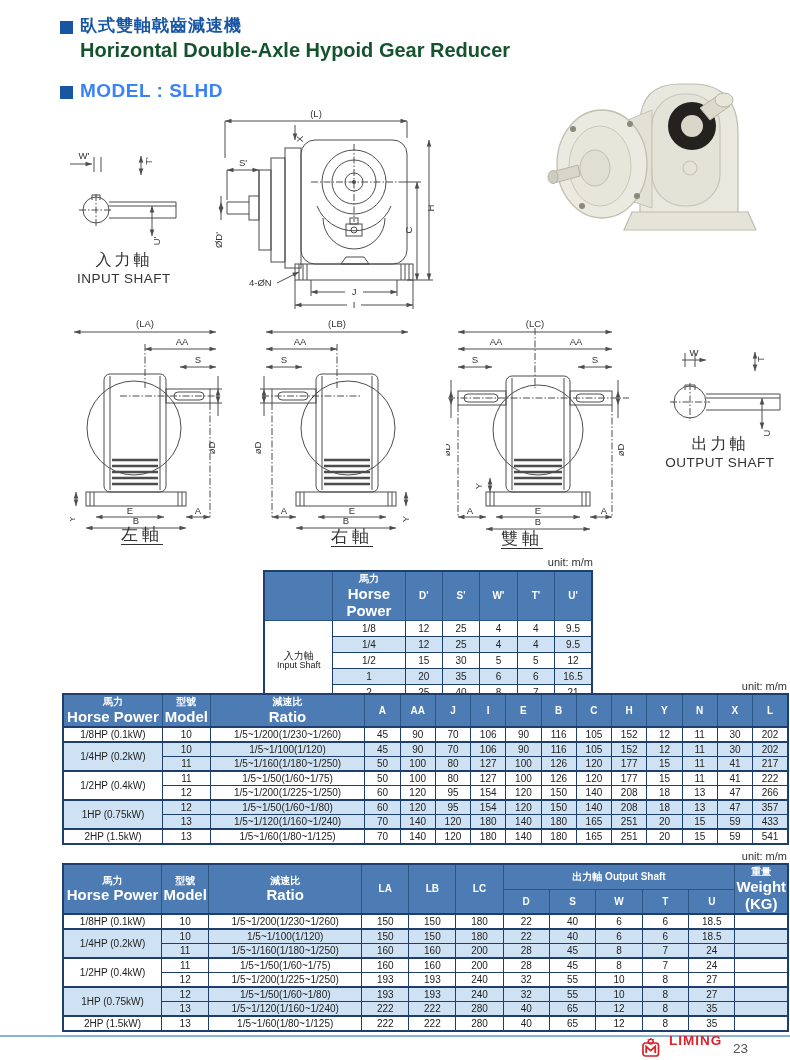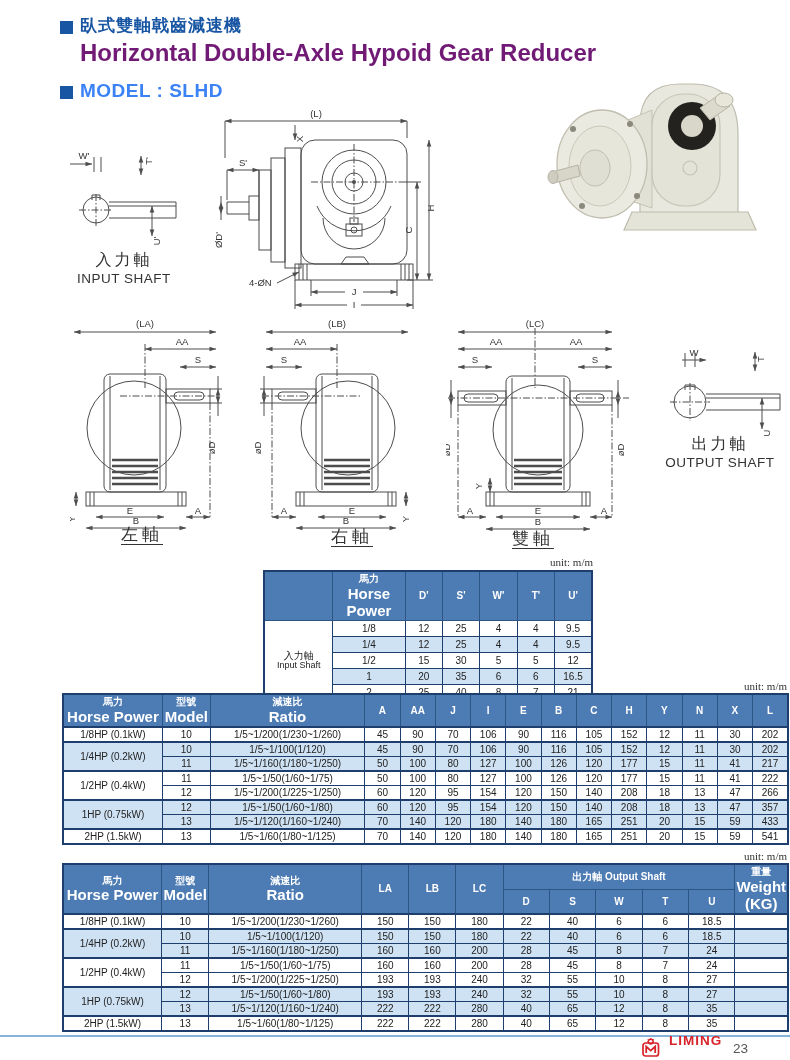--- a/index.html
+++ b/index.html
@@ -1,35 +1,35 @@
 <!DOCTYPE html>
 <html><head>
 <meta charset="utf-8">
 <style>
   html,body{margin:0;padding:0;background:#fff;}
   .page{position:relative;width:790px;height:1060px;background:#fff;overflow:hidden;
         font-family:"Liberation Sans",sans-serif;}
   .abs{position:absolute;}
   .sq{position:absolute;width:13px;height:13px;background:#1856a3;}
   .title-zh{position:absolute;font-size:17px;font-weight:bold;color:#1856a3;letter-spacing:1px;}
-  .title-en{position:absolute;font-size:24px;font-weight:bold;color:#701a75;}
+  .title-en{position:absolute;font-size:20px;font-weight:bold;color:#14532d;}
   .model{position:absolute;font-size:19px;font-weight:bold;color:#3b82f6;letter-spacing:.5px;}
   
   svg.draw line,svg.draw path,svg.draw rect,svg.draw circle,svg.draw ellipse,svg.draw polyline
     {stroke:#4d4d4d;fill:none;stroke-width:1;}
   svg.draw .dash{stroke-dasharray:7 2 1.5 2;}
   svg.draw .thick{stroke-width:2.6;}
   svg.draw .dot{fill:#4d4d4d;stroke:none;}
   svg.draw text{fill:#333;font-size:9.5px;font-family:"Liberation Sans",sans-serif;stroke:none;}
   .cap{position:absolute;text-align:center;color:#333;}
   .cap .zh{font-size:16px;letter-spacing:3px;}
   .cap .en{font-size:13.5px;letter-spacing:.5px;}
   .axis-cap{position:absolute;text-align:center;font-size:17px;letter-spacing:4px;color:#333;
             text-decoration:underline;text-underline-offset:4px;}
-  .unit{position:absolute;font-size:11px;color:#333;text-align:right;width:150px;font-family:Liberation Serif, serif;}
+  .unit{position:absolute;font-size:11px;color:#333;text-align:right;width:150px;}
   
   .tbl table{width:100%;border-collapse:collapse;table-layout:fixed;border:2px solid #1e3f6d;}
   .tbl th{background:#4d7bb3;color:#fff;border:1px solid #2a5585;font-weight:bold;font-size:10px;
           padding:1px 0;line-height:1.15;}
   .tbl th .sub{font-size:15px;font-weight:bold;}
   .tbl td{border:1px solid #1e3f6d;text-align:center;font-size:10px;color:#222;padding:0 1px;
           height:13px;line-height:1.1;background:#fff;}
   .tbl td .sub{font-size:9px;}
   .tbl tr.shade td{background:#cfe2f4;}
   .tbl tr.gtop td{border-top:2px solid #1e3f6d;}
@@ -369,21 +369,21 @@
     <use href="#arw" transform="translate(50,199)"></use>
       <use href="#arw" transform="translate(134,199) rotate(180)"></use>
     <text x="92" y="207" text-anchor="middle">B</text>
     <line x1="40" y1="211" x2="144" y2="211"></line>
     <use href="#arw" transform="translate(40,211)"></use>
       <use href="#arw" transform="translate(144,211) rotate(180)"></use>
   </svg>
 
   <div class="axis-cap" style="left:97px;top:523px;width:90px">左軸</div>
   <div class="axis-cap" style="left:307px;top:525px;width:90px">右軸</div>
-  <div class="axis-cap" style="left:488px;top:527px;width:90px">雙軸</div>
+  <div class="axis-cap" style="left:477px;top:527px;width:90px">雙軸</div>
 
   <svg class="draw abs" style="left:652px;top:345px" width="135" height="100" viewBox="0 0 135 100">
     <text x="42" y="11" text-anchor="middle">W</text>
     <line x1="30" y1="15" x2="54" y2="15"></line>
       <use href="#arw" transform="translate(54,15) rotate(180)"></use>
     <line x1="33" y1="8" x2="33" y2="22"></line>
       <line x1="43" y1="8" x2="43" y2="22"></line>
     <text transform="rotate(-90 112 14)" x="112" y="14" text-anchor="middle">T</text>
     <line x1="103" y1="7" x2="103" y2="26"></line>
     <use href="#arw" transform="translate(103,7) rotate(90)"></use>

